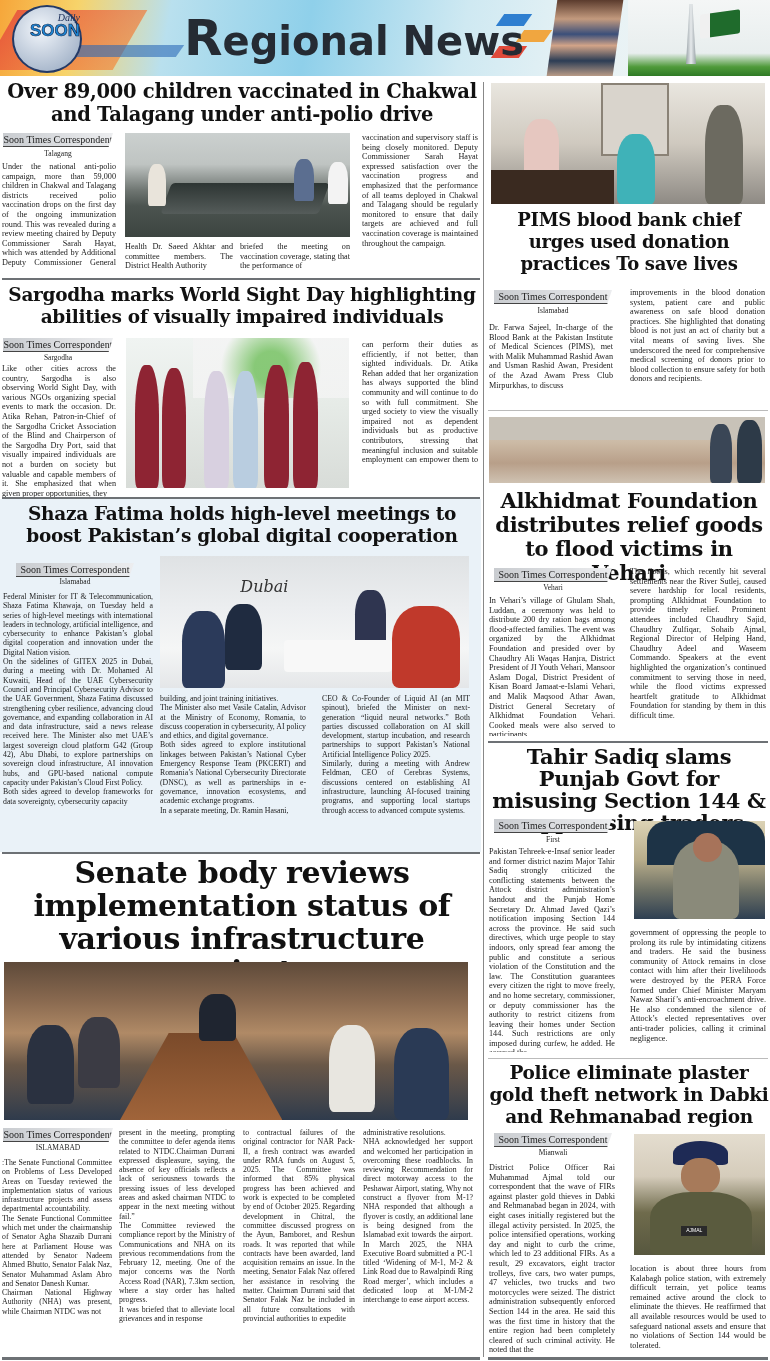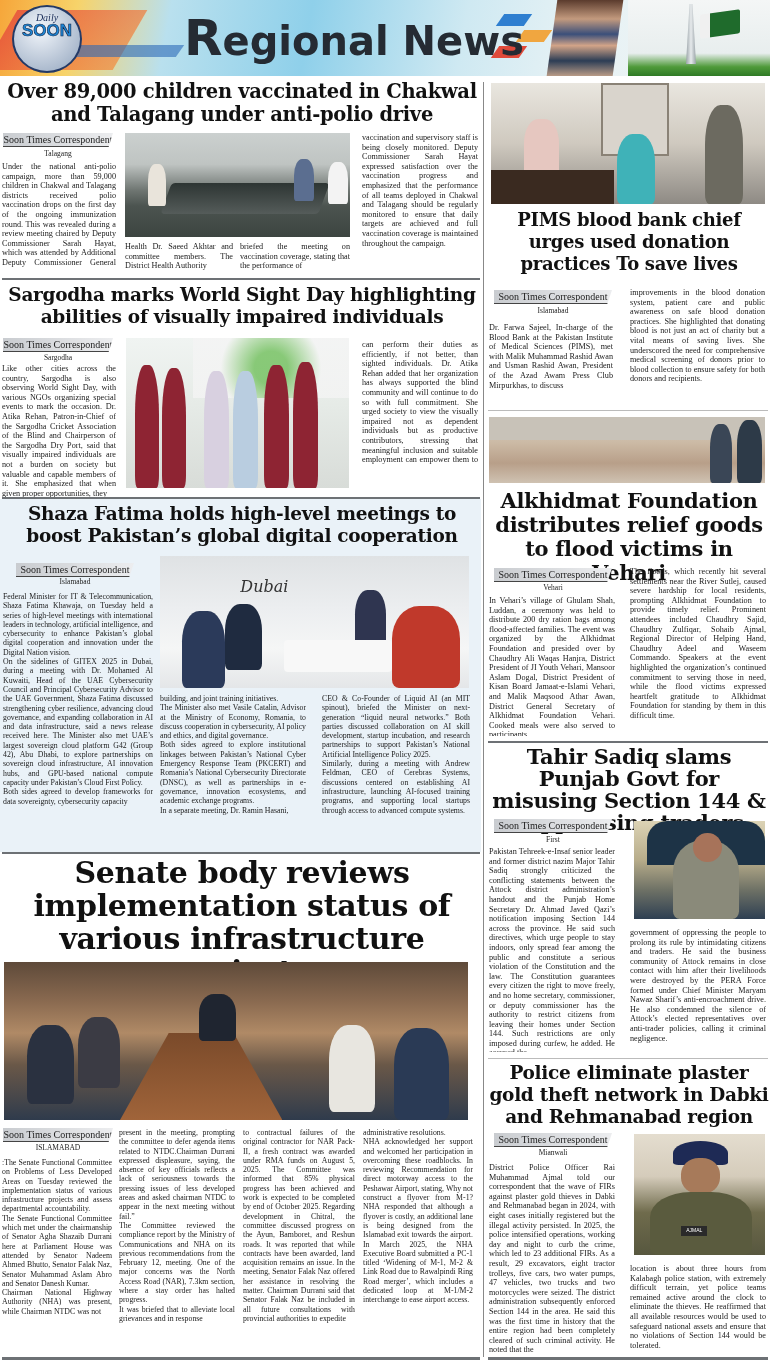--- a/index.html
+++ b/index.html
@@ -6,21 +6,21 @@
   html, body { width: 770px; height: 1361px; background: #fff; overflow: hidden; }
   body { font-family: "Liberation Serif", "DejaVu Serif", serif; color: #111; position: relative; }
 
   
   .masthead { position: absolute; left: 0; top: 0; width: 770px; height: 76px;
     background: linear-gradient(100deg, #f6a63a 0%, #f7d36a 10%, #b9e0ee 22%, #8fd0ea 40%, #cfe9f2 60%, #e7f2f5 75%, #f0f4f3 100%); overflow: hidden; }
   .masthead .stripe1 { position: absolute; left: 0; top: 10px; width: 130px; height: 60px; background: linear-gradient(120deg, #e23b3b, #f38a3a); transform: skewX(-30deg); opacity: .7; }
   .masthead .stripe2 { position: absolute; left: 70px; top: 45px; width: 110px; height: 12px; background: #2b69b8; transform: skewX(-35deg); opacity: .6; }
   .masthead .diam { position: absolute; width: 28px; height: 12px; transform: skewX(-35deg); }
   .logo { position: absolute; left: 12px; top: 5px; width: 70px; height: 68px; border-radius: 50%;
-    background: radial-gradient(circle at 40% 35%, #f2f6fb, #a9b8cc 75%, #6f819b); border: 2px solid #243a66; text-align: center; }
+    background: radial-gradient(circle at 40% 35%, #f2f6fb, #a9b8cc 75%, #6f819b); border: 2px solid #243a66; text-align: right; }
   .logo .daily { font-family: "Liberation Serif", serif; font-style: italic; font-size: 10px; color: #1c2f5a; margin-top: 5px; display: block; }
   .logo .soon { font-family: "Liberation Sans", sans-serif; font-weight: bold; font-size: 17px; color: #1e88d8; line-height: 15px; display: block; -webkit-text-stroke: .6px #102040; }
   .logo .times { font-family: "Liberation Sans", sans-serif; font-weight: bold; font-size: 16px; color: #1e88d8; line-height: 15px; display: block; margin-top: 43px; -webkit-text-stroke: .6px #102040; }
   .brand-title { position: absolute; left: 184px; top: 12px; font-family: "DejaVu Sans", sans-serif; font-weight: bold; font-size: 40px; color: #252b33; letter-spacing: 0px; line-height: 52px; }
   .brand-title .cap { font-size: 50px; }
   .photo-strip { position: absolute; left: 552px; top: 0; width: 66px; height: 76px; background: linear-gradient(180deg, #5b3b2d 0%, #c39a7e 25%, #3b4f7a 45%, #d2a488 60%, #2c3d55 80%, #b99b86 100%); transform: skewX(-8deg); }
   .monument { position: absolute; left: 628px; top: 0; width: 142px; height: 76px; background: linear-gradient(180deg, #f4f6f6 0%, #e8eeee 70%, #4f9a3a 88%, #2f7a25 100%); }
   .monument .tower { position: absolute; left: 58px; top: 4px; width: 10px; height: 60px; background: linear-gradient(90deg,#9aa3a8,#e6eaec,#9aa3a8); clip-path: polygon(35% 0, 65% 0, 100% 100%, 0 100%); }
   .monument .flag { position: absolute; left: 72px; top: 12px; width: 40px; height: 24px; background: linear-gradient(90deg, #f0f0f0 0 25%, #1f6b2c 25%); transform: skewY(-8deg); border-radius: 2px; }
 

